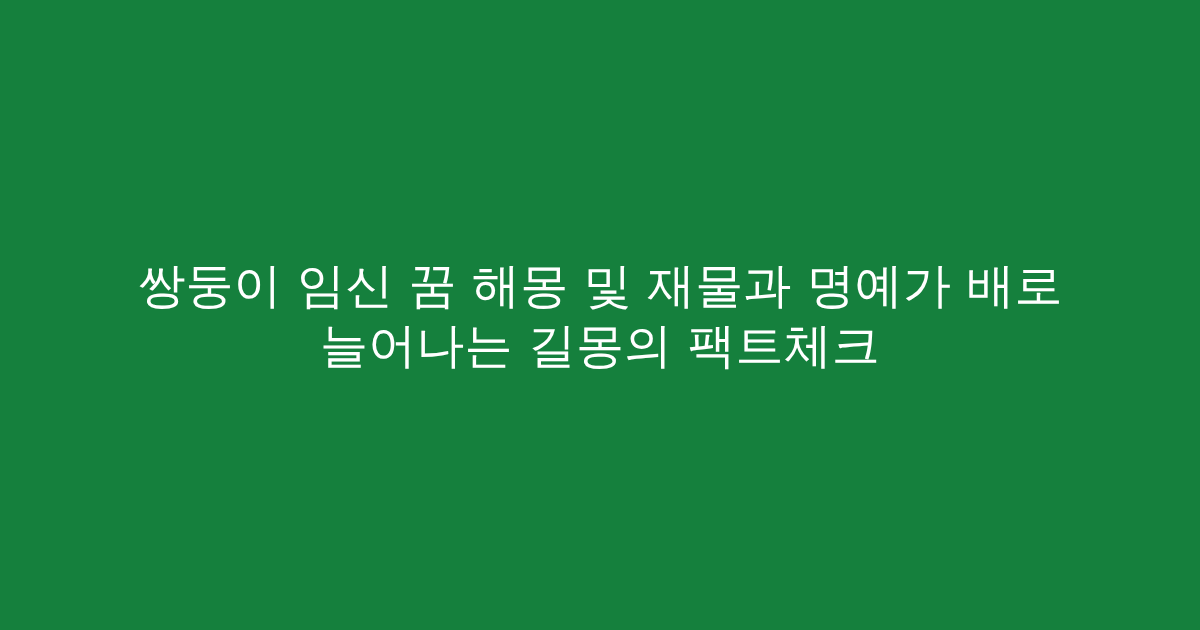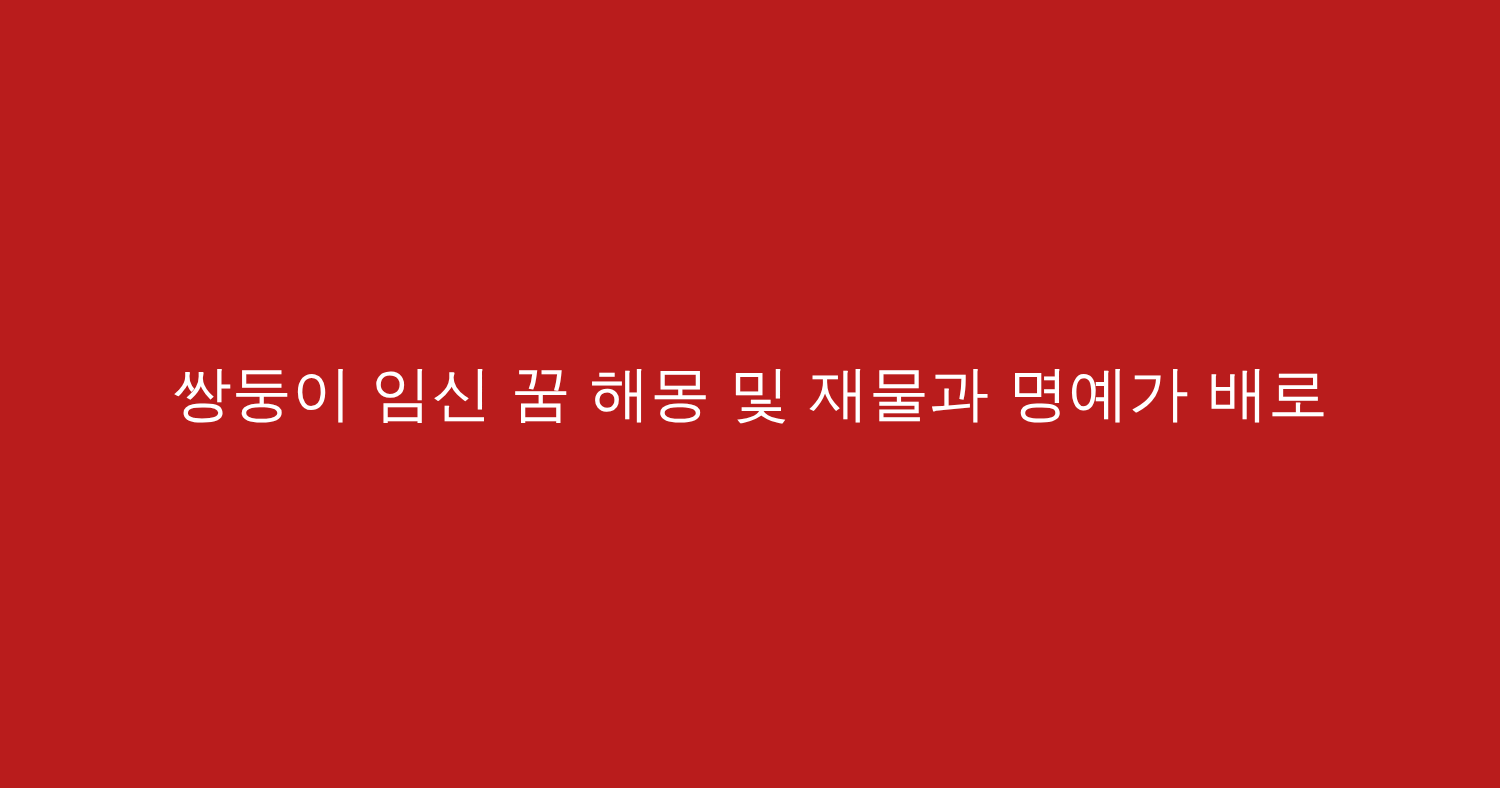--- a/index.html
+++ b/index.html
@@ -41,19 +41,20 @@
   }
 
   .title-line {
     display: block;
     white-space: nowrap;
   }
 </style>
 </head>
 <body>
 
-<div class="share-card" style="background: #b91c1c;">
+<div class="share-card" style="background: #15803d;">
 
   <h1 class="title-block" style="color: rgb(255, 255, 255);">
     <span class="title-line">쌍둥이 임신 꿈 해몽 및 재물과 명예가 배로</span>
+    <span class="title-line">늘어나는 길몽의 팩트체크</span>
   </h1>
 
 </div>
 
 </body></html>

